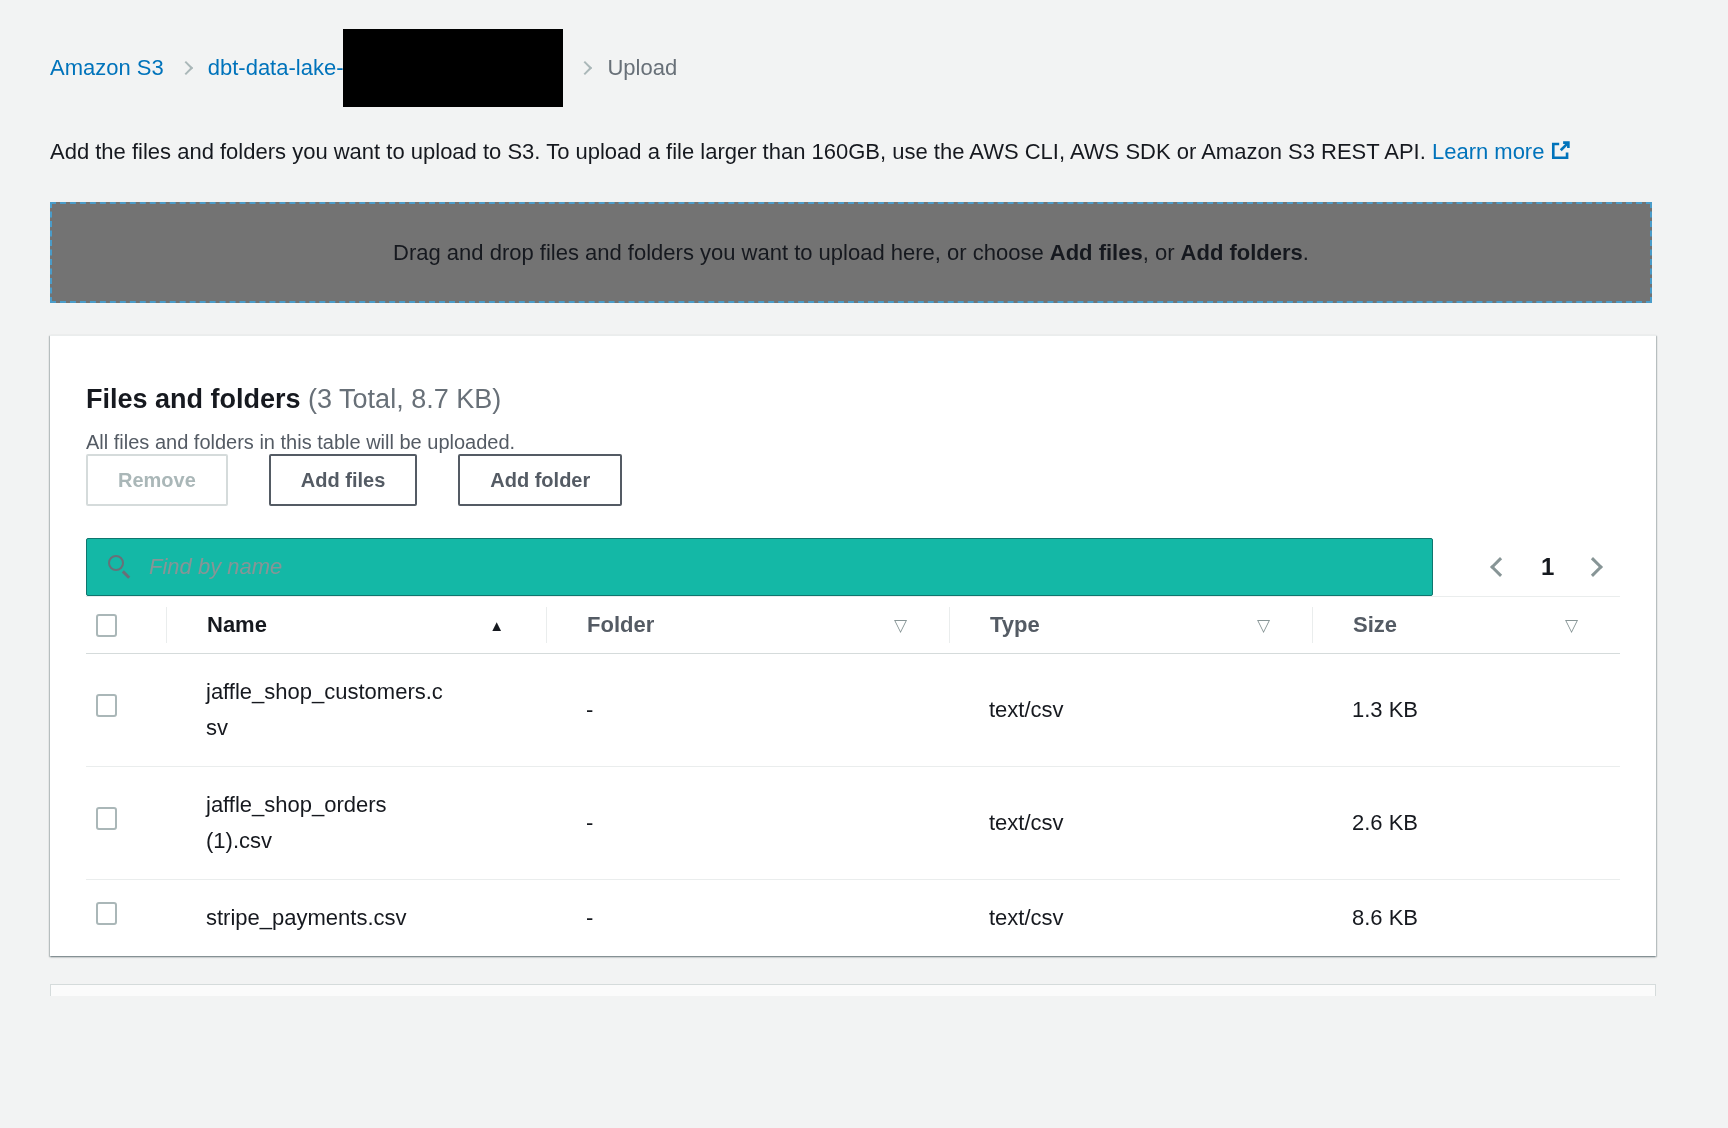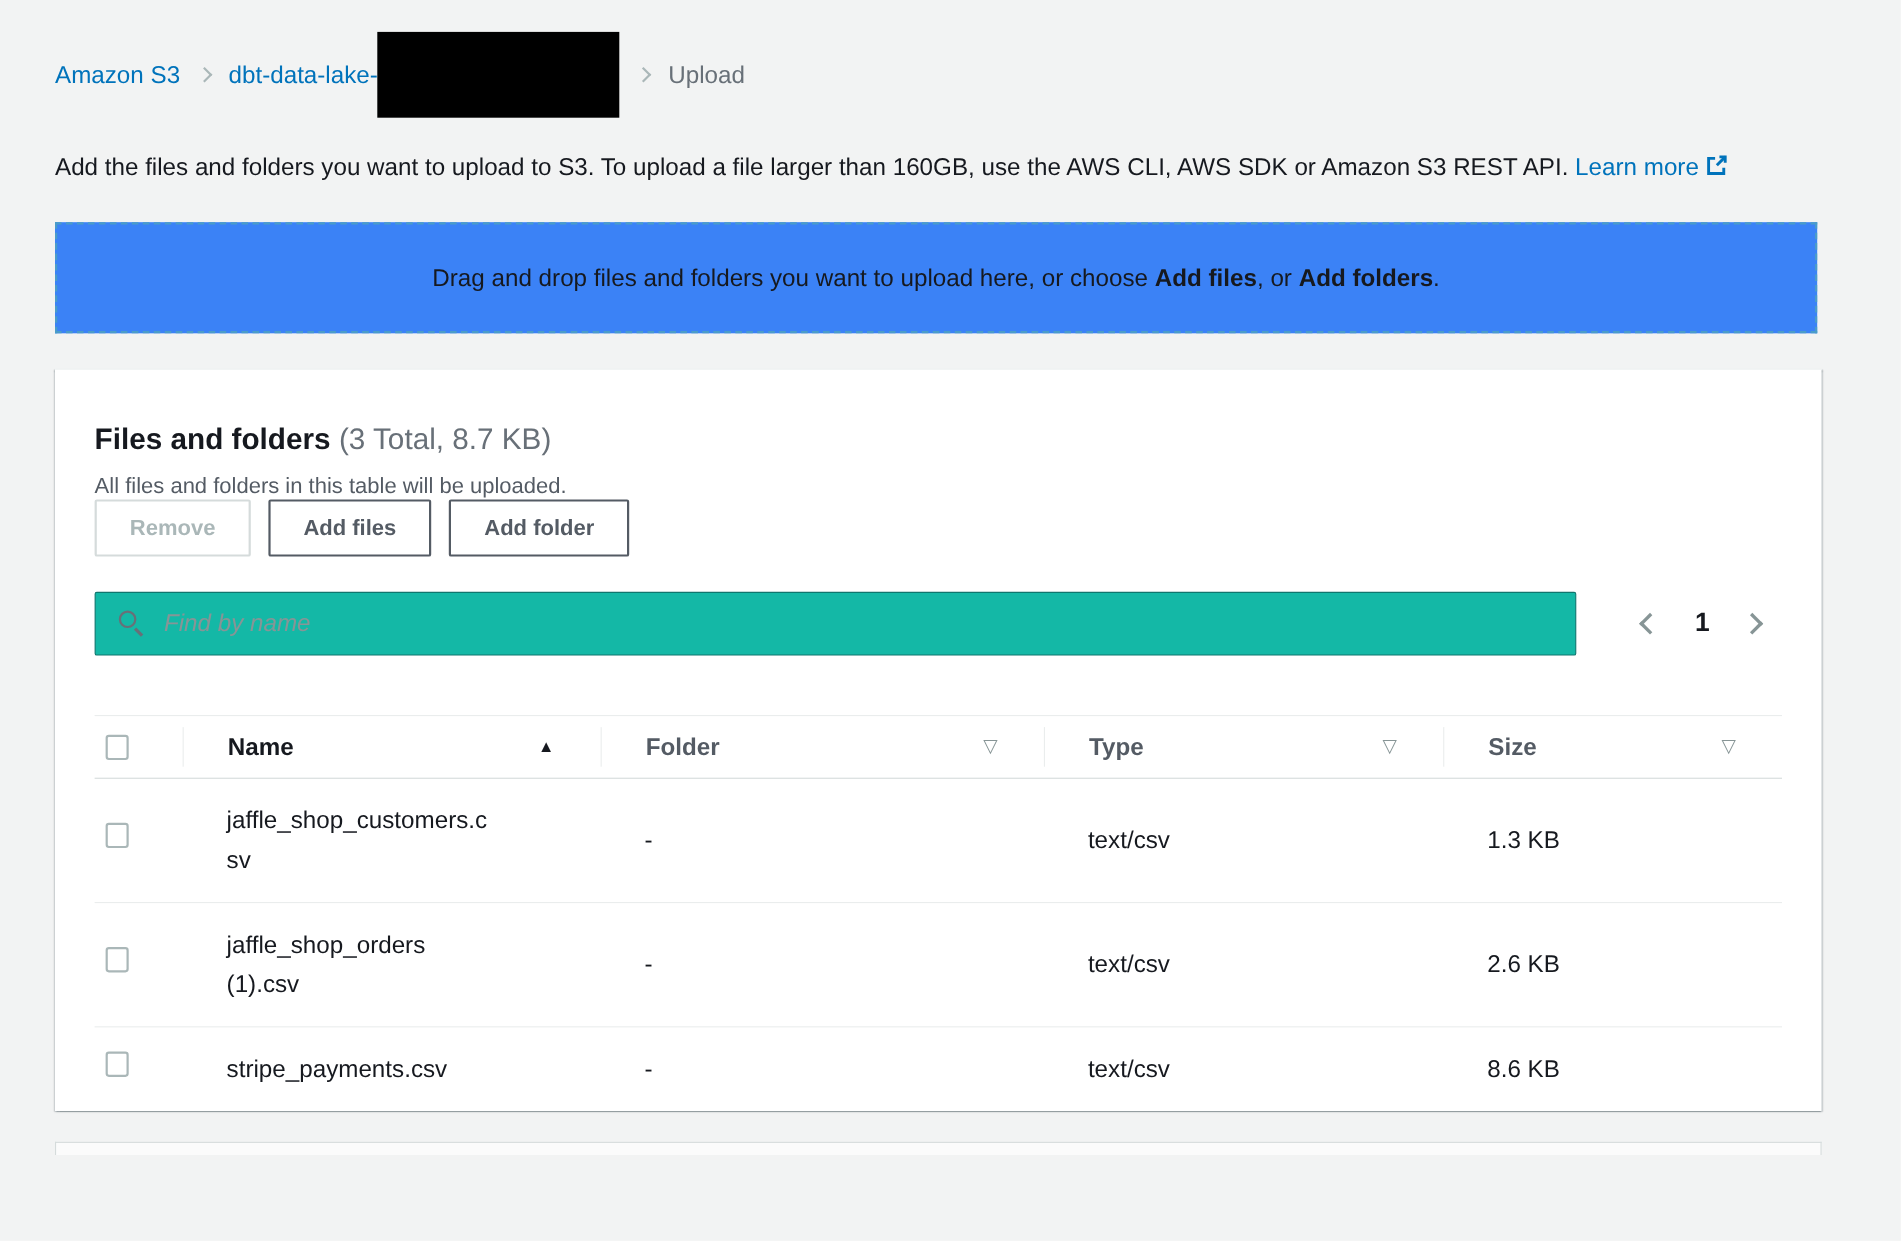--- a/index.html
+++ b/index.html
@@ -25,39 +25,39 @@
   
   h1.page-title { font-size: 46px; font-weight: 400; color: #16191f; letter-spacing: -0.5px; }
   .info-link { font-size: 20px; font-weight: 700; color: #0073bb; margin-left: 20px; vertical-align: 10px; cursor: pointer; }
   .description { font-size: 22px; line-height: 40px; max-width: 1610px; margin-top: 34px; color: #16191f; }
   .learn-more { color: #0073bb; cursor: pointer; white-space: nowrap; }
   .ext-icon { display: inline-block; vertical-align: -2px; margin-left: 6px; }
 
   
   .dropzone {
     margin: 30px 0 32px 0; width: 1602px; height: 101px;
-    background: #3b82f6; border: 2px dashed #4a9cc9;
+    background: #737373; border: 2px dashed #4a9cc9;
     display: flex; align-items: center; justify-content: center;
     font-size: 22px;
   }
   .dropzone b { font-weight: 700; }
 
   
   .card {
     width: 1606px; background: #ffffff;
     border-top: 1px solid #eaeded;
     box-shadow: 0 1px 2px 0 rgba(0,28,36,0.35), 1px 1px 1px 0 rgba(0,28,36,0.15), -1px 1px 1px 0 rgba(0,28,36,0.15);
     padding: 30px 36px 0 36px;
   }
   .card-header { display: flex; justify-content: space-between; align-items: flex-start; flex-direction: column; }
   .panel-title { font-size: 27px; font-weight: 700; color: #16191f; margin-top: 18px; }
   .panel-title .count { font-weight: 400; color: #687078; }
   .panel-subtitle { font-size: 20px; color: #545b64; margin-top: 16px; text-align: right; }
 
-  .actions { display: flex; gap: 16px; }
+  .actions { display: flex; gap: 41px; }
   .btn {
     height: 52px; padding: 0 30px; background: #ffffff;
     border: 2px solid #545b64; border-radius: 2px;
     font-family: inherit; font-size: 20px; font-weight: 700; color: #545b64;
     cursor: pointer;
   }
   .btn.disabled { border-color: #d5dbdb; color: #aab7b8; cursor: default; }
 
   
   .toolbar { display: flex; align-items: center; margin-top: 32px; }
@@ -78,21 +78,21 @@
   .page-chev { width: 38px; height: 38px; position: relative; background: none; border: none; cursor: pointer; }
   .page-chev span {
     position: absolute; top: 12px; width: 14px; height: 14px;
     border-top: 3px solid #879596; border-right: 3px solid #879596; display: block;
   }
   .page-chev.prev span { left: 14px; transform: rotate(-135deg); }
   .page-chev.next span { left: 8px;  transform: rotate(45deg); }
   .page-number { font-size: 24px; font-weight: 700; color: #16191f; margin: 0 24px; }
 
   
-  .table { margin-top: 54px; }
+  .table { }
   .trow {
     display: grid;
     grid-template-columns: 80px 380px 403px 363px 1fr;
     align-items: center;
   }
   .thead { border-top: 1px solid #eaeded; border-bottom: 1px solid #d5dbdb; height: 58px; }
   .thead .cell { font-weight: 700; color: #545b64; font-size: 22px; display: flex; align-items: center; justify-content: space-between; height: 36px; padding-right: 42px; cursor: pointer; }
   .thead .cell.name-col { color: #16191f; }
   .thead .cell:not(.check-cell) { border-left: 1px solid #eaeded; padding-left: 40px; }
   .thead .check-cell { border-left: none; }

